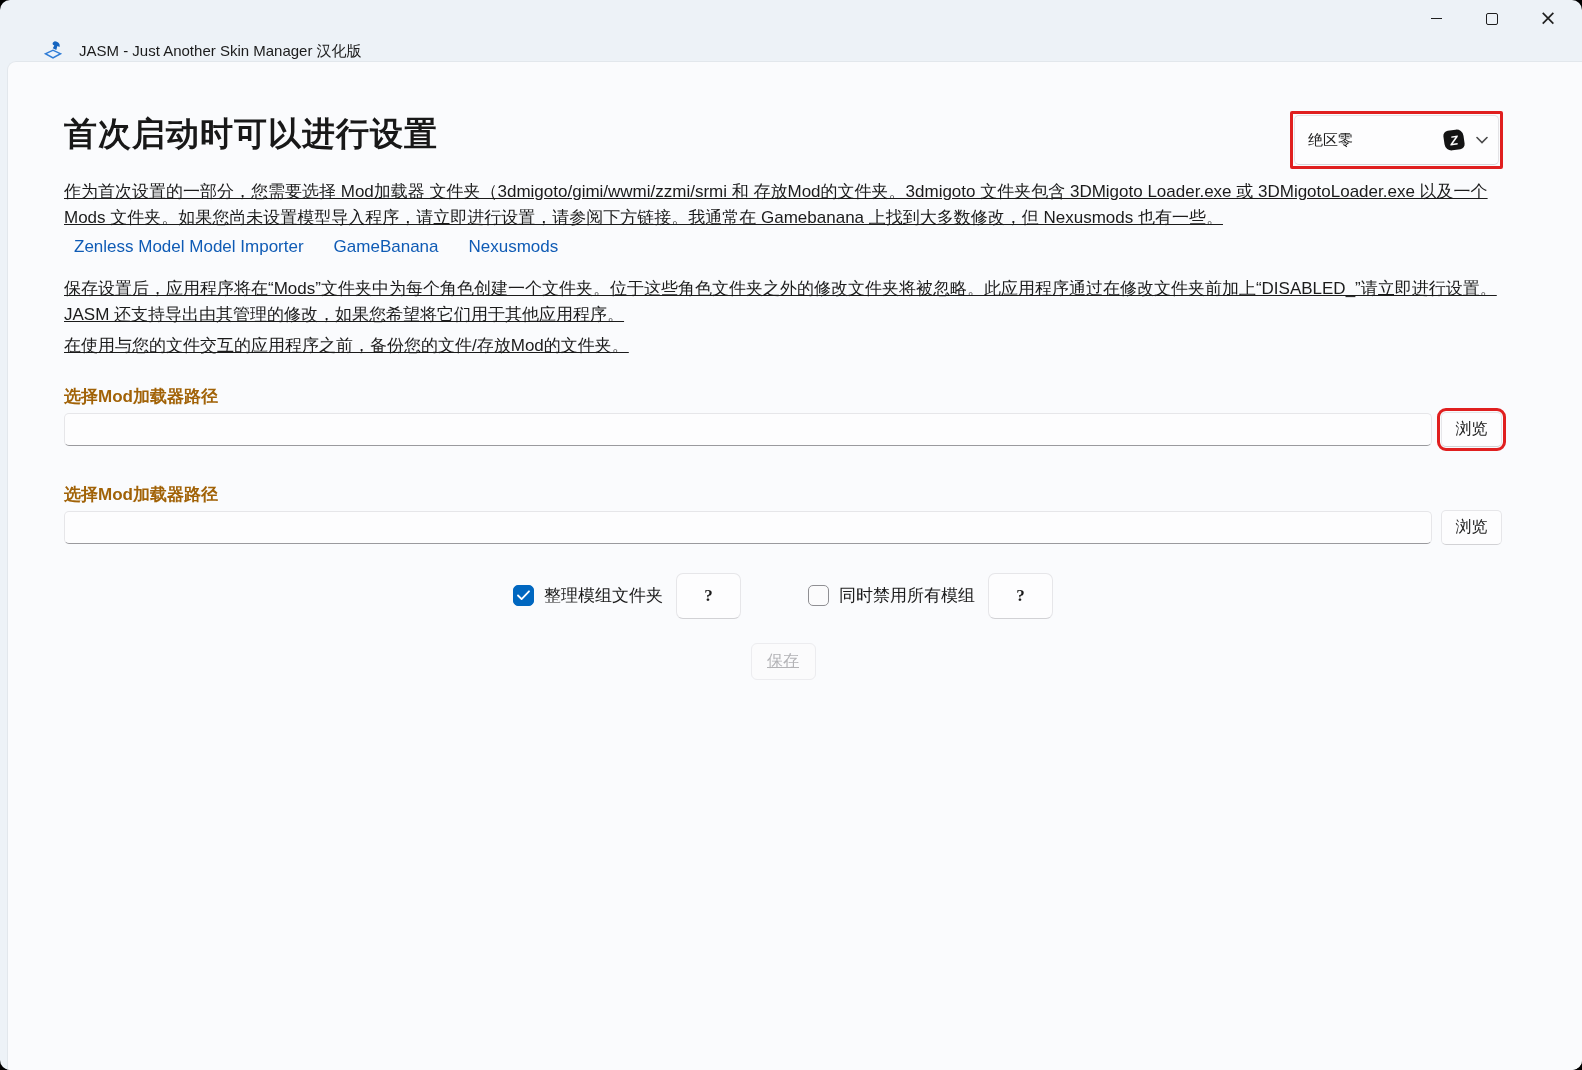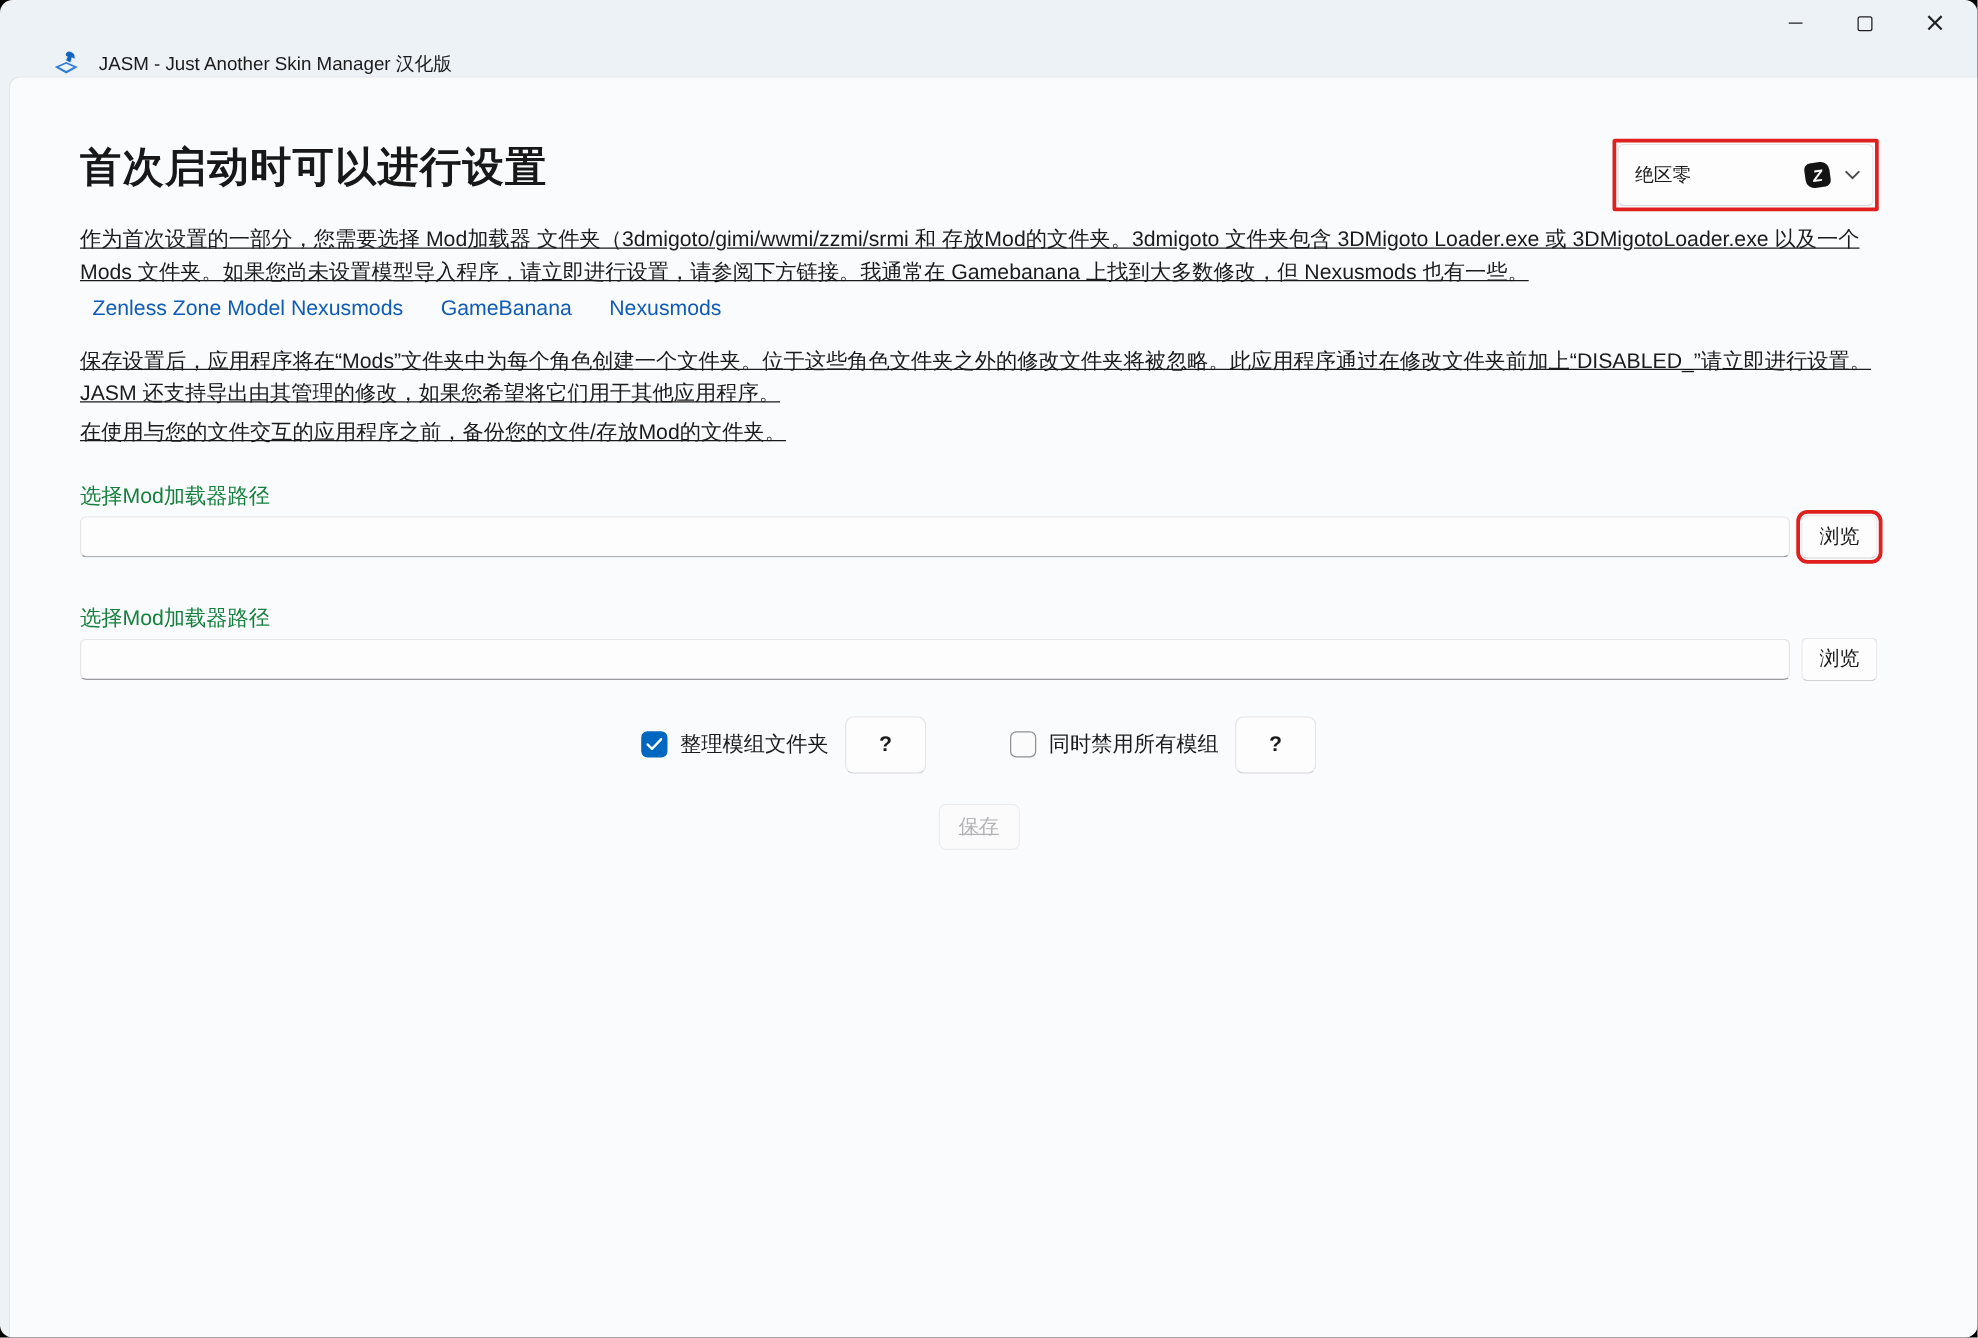--- a/index.html
+++ b/index.html
@@ -45,36 +45,36 @@
   }
   .game-selector .value{font-size:15px;color:#1b1b1b;flex:1;}
   .zzz-badge{
     width:20px;height:20px;background:#141414;border-radius:5px 7px 5px 7px;
     display:flex;align-items:center;justify-content:center;transform:rotate(-8deg);
     color:#fff;font-weight:700;font-style:italic;font-size:13px;line-height:1;margin-right:12px;
   }
   .chev{width:12px;height:8px;}
 
   
-  .field-label{margin-top:26px;font-size:17px;color:#15803d;}
+  .field-label{margin-top:26px;font-size:17px;color:#a16207;font-weight:bold;}
   .field-label.second{margin-top:36px;}
   .field-row{margin-top:4px;display:flex;align-items:center;gap:9px;}
   .textbox{
     flex:1;height:33px;background:#fdfdfe;border:1px solid #e6e6e9;border-bottom-color:#9a9a9e;
     border-radius:5px;font-size:16px;padding:0 10px;box-sizing:border-box;outline:none;color:#1b1b1b;
   }
   .btn{
     background:#fdfdfe;border:1px solid #e6e6e9;border-bottom-color:#d2d2d5;border-radius:5px;
     color:#1a1a1a;display:flex;align-items:center;justify-content:center;cursor:pointer;box-sizing:border-box;
   }
   .browse-btn{width:61px;height:35px;font-size:16px;flex:0 0 auto;}
   .browse-btn.highlighted{outline:3px solid #e01f1f;outline-offset:1px;}
 
   
-  .options-row{margin-top:28px;display:flex;justify-content:center;align-items:flex-end;gap:67px;}
+  .options-row{margin-top:28px;display:flex;justify-content:center;align-items:flex-end;gap:67px;font-family:Liberation Serif, serif;}
   .option-group{display:flex;align-items:center;}
   .checkbox{
     width:21px;height:21px;border-radius:5px;box-sizing:border-box;cursor:pointer;
     background:#fbfbfc;border:1px solid #8f8f93;display:flex;align-items:center;justify-content:center;
   }
   .checkbox.checked{background:#0067c0;border-color:#0067c0;}
   .checkbox .tick{display:none;width:13px;height:11px;}
   .checkbox.checked .tick{display:block;}
   .option-label{font-size:17px;margin:0 13px 0 10px;color:#1b1b1b;}
   .help-btn{width:65px;height:46px;border-radius:7px;font-size:17px;font-weight:700;}
@@ -119,21 +119,21 @@
             <path d="M1 1.5l5 5 5-5" fill="none" stroke="#4a4a4a" stroke-width="1.6" stroke-linecap="round"></path>
           </svg>
       </div>
     </div>
 
     <h1 class="page-title">首次启动时可以进行设置</h1>
 
     <p class="para">作为首次设置的一部分，您需要选择 Mod加载器 文件夹（3dmigoto/gimi/wwmi/zzmi/srmi 和 存放Mod的文件夹。3dmigoto 文件夹包含 3DMigoto Loader.exe 或 3DMigotoLoader.exe 以及一个 Mods 文件夹。如果您尚未设置模型导入程序，请立即进行设置，请参阅下方链接。我通常在 Gamebanana 上找到大多数修改，但 Nexusmods 也有一些。</p>
 
     <div class="links-row">
-      <a class="link">Zenless Zone Model Nexusmods</a>
+      <a class="link">Zenless Model Model Importer</a>
       <a class="link">GameBanana</a>
       <a class="link">Nexusmods</a>
     </div>
 
     <p class="para para2">保存设置后，应用程序将在“Mods”文件夹中为每个角色创建一个文件夹。位于这些角色文件夹之外的修改文件夹将被忽略。此应用程序通过在修改文件夹前加上“DISABLED_”请立即进行设置。JASM 还支持导出由其管理的修改，如果您希望将它们用于其他应用程序。</p>
     <p class="para para3">在使用与您的文件交互的应用程序之前，备份您的文件/存放Mod的文件夹。</p>
 
     <div class="field-label">选择Mod加载器路径</div>
     <div class="field-row">
       <input class="textbox" type="text" value="" style="">

